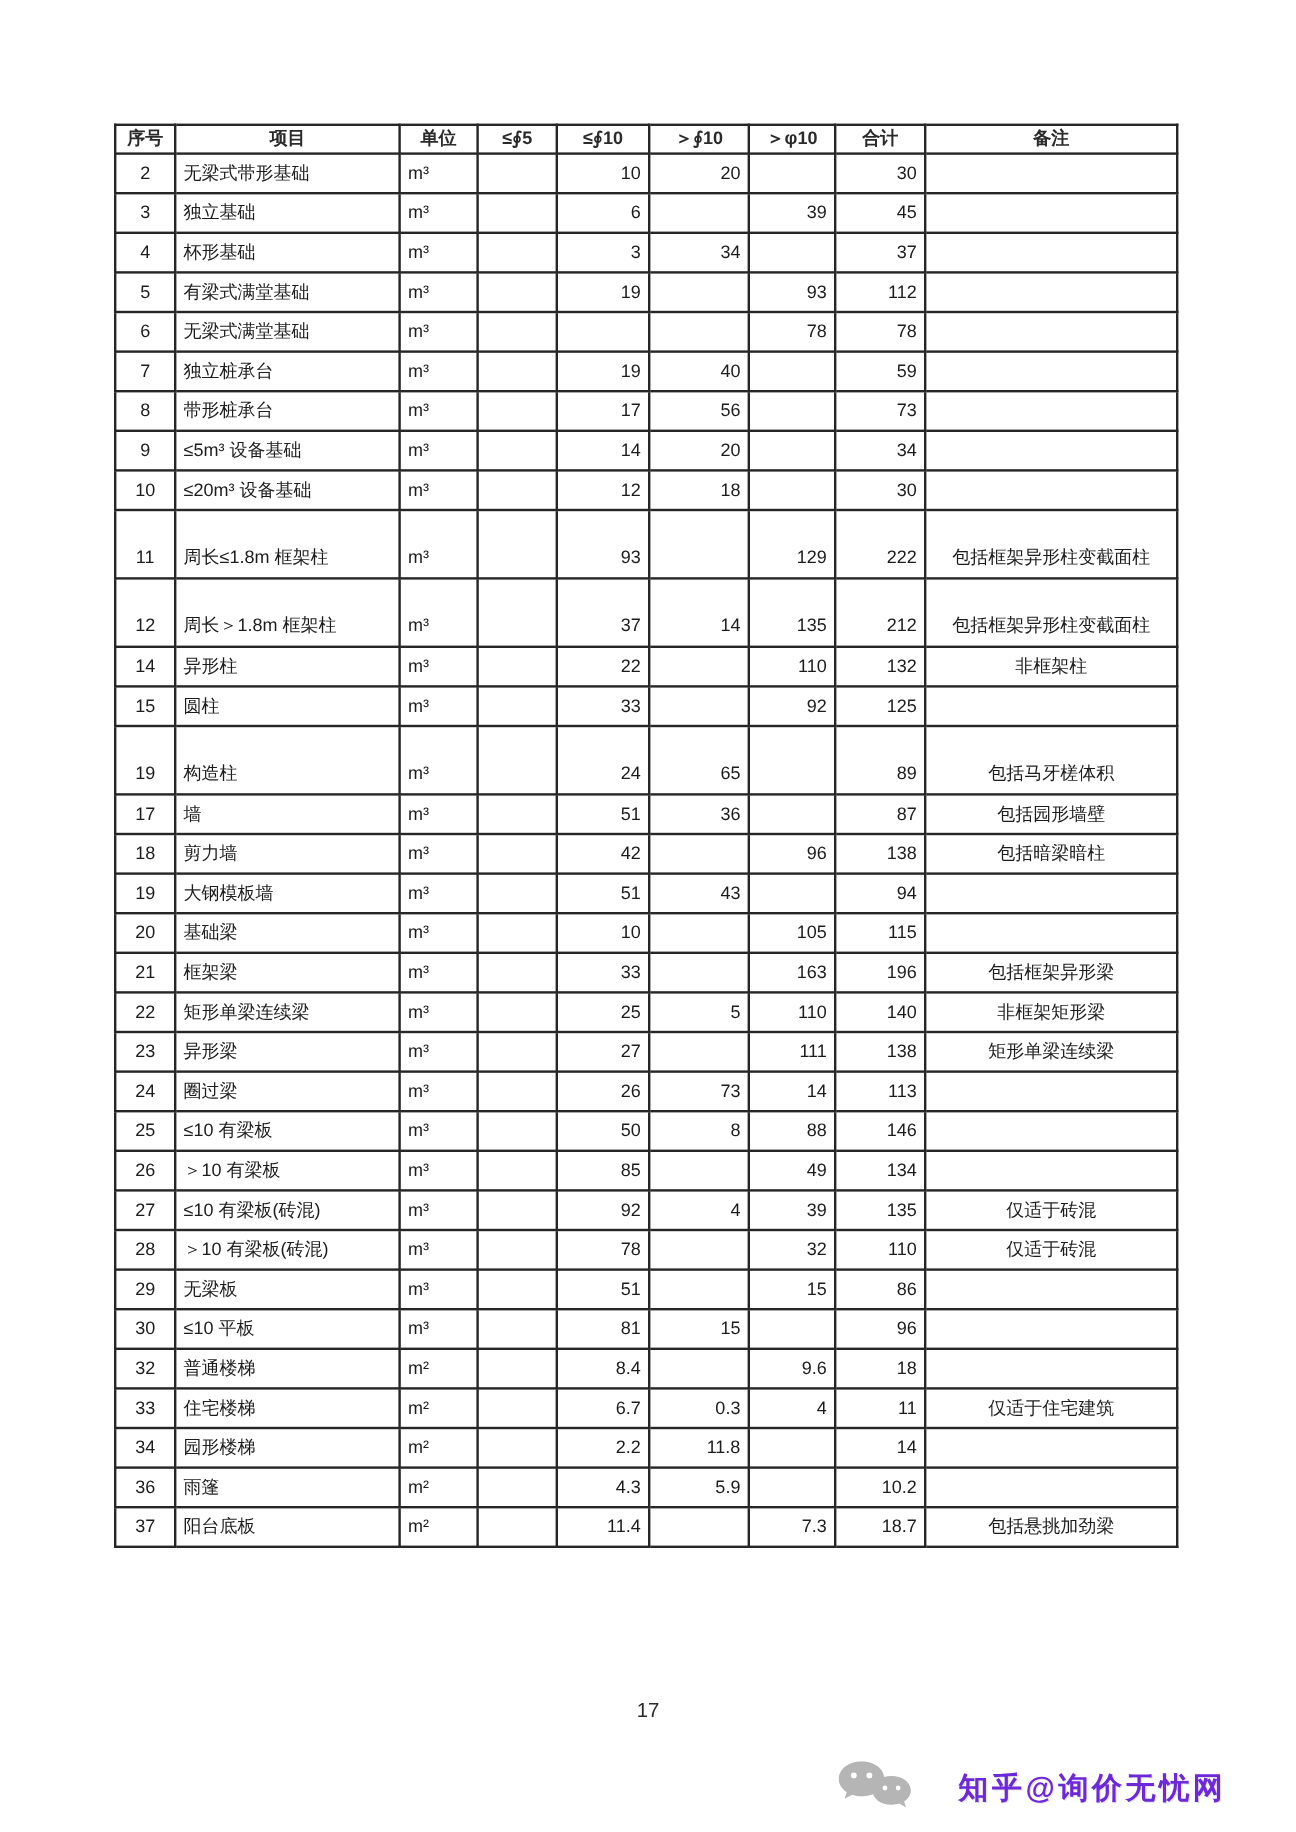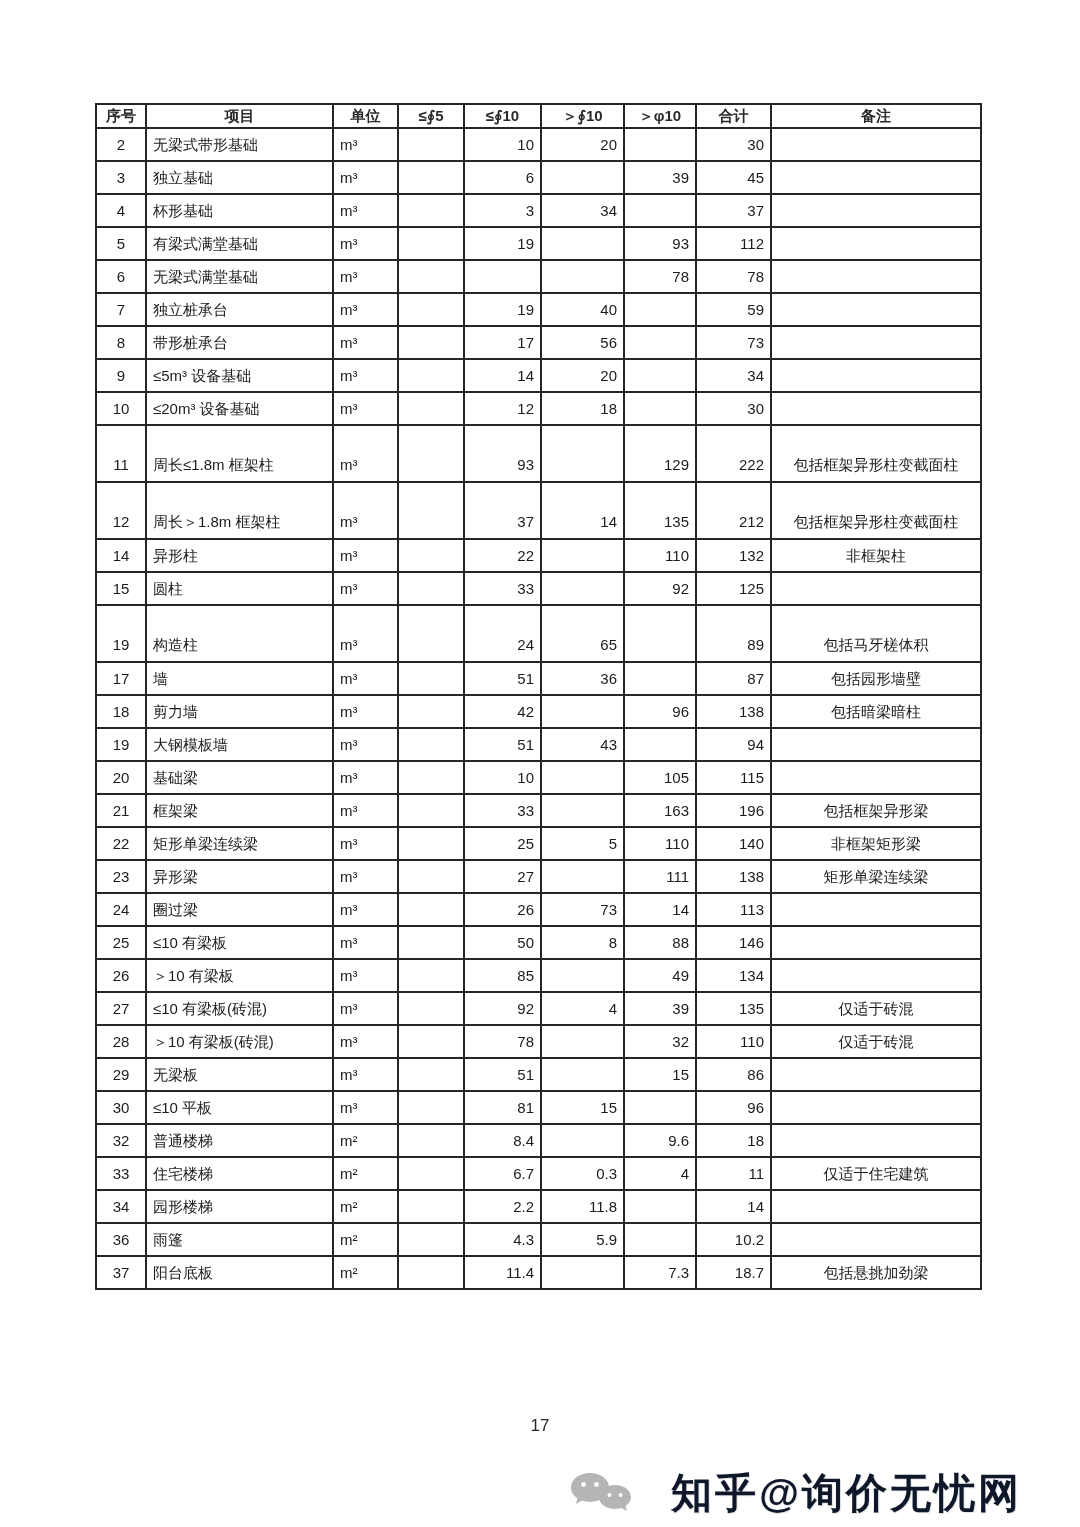--- a/index.html
+++ b/index.html
@@ -54,24 +54,24 @@
   }
 
   .watermark {
     position: absolute;
     top: 1466px; right: 58px;
     display: flex; align-items: center; gap: 6px;
     color: #b9b9b9;
     user-select: none;
   }
   .watermark .wm-text {
-    font-size: 41px;
+    font-size: 25px;
     letter-spacing: 3px;
     font-weight: bold;
-    color: #0f172a;
+    color: #6d28d9;
     text-shadow: 1px 1px 0 #e6e6e6;
     margin-left: 32px;
   }
   .wm-icon { display: inline-block; width: 64px; height: 46px; }
 </style>
 </head>
 <body>
 
 <div class="page">
 

